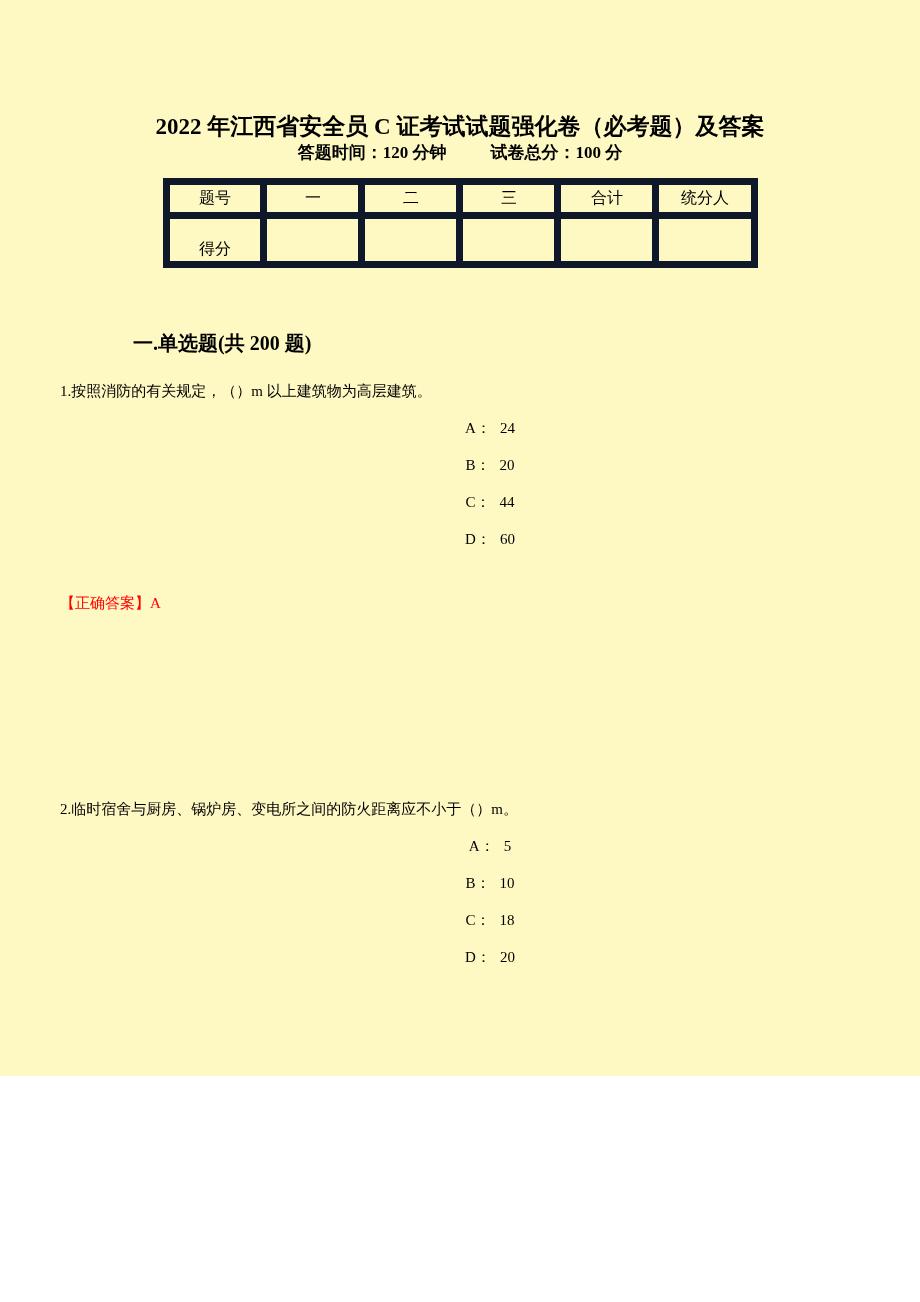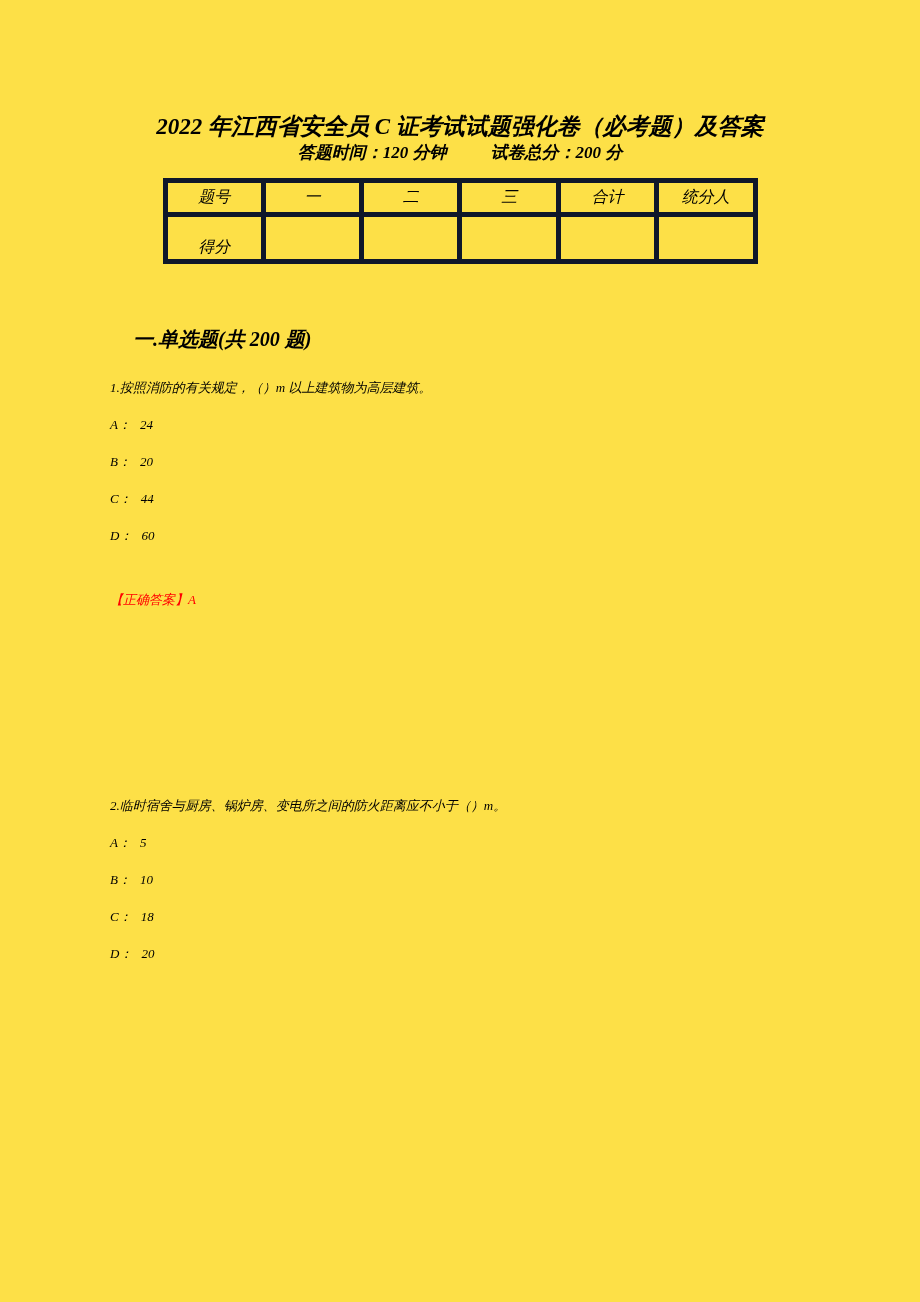--- a/index.html
+++ b/index.html
@@ -6,24 +6,23 @@
   html, body { margin: 0; padding: 0; }
   body {
     width: 920px;
     height: 1302px;
     background: #ffffff;
     color: #000000;
     font-family: "Liberation Serif", "DejaVu Serif", serif;
   }
   .page {
     width: 920px;
-    height: 1302px;
+    height: 1076px;
     overflow: hidden;
-    background: #fde047;
-    font-style: italic;
+    background: #fef9c3;
   }
   .title {
     margin: 112px 40px 0;
     text-align: center;
     font-size: 23px;
     font-weight: bold;
     line-height: 30px;
   }
   .meta {
     display: flex;
@@ -34,70 +33,71 @@
     line-height: 22px;
   }
   table.score-table {
     width: 595px;
     margin: 14px auto 0;
     border-collapse: collapse;
     border: 2px solid #000000;
     font-size: 16px;
   }
   table.score-table td {
-    border: 5px solid #0f172a;
+    border: 7px solid #0f172a;
     text-align: center;
     width: 16.66%;
   }
   tr.hdr-row td {
     height: 34px;
     vertical-align: middle;
   }
   tr.score-row td {
     height: 40px;
     vertical-align: top;
     padding-top: 20px;
   }
   .section-heading {
     margin: 62px 0 0 133px;
     font-size: 20px;
     font-weight: bold;
     line-height: 26px;
   }
   .question {
-    margin-left: 110px;
-    font-size: 13px;
+    margin-left: 60px;
+    font-size: 15px;
     display: flow-root;
   }
   .question.q2 { margin-top: 161px; }
   .q-text {
     margin: 26px 0 0;
     line-height: 19px;
   }
   .option {
     margin: 18px 0 0;
     line-height: 19px;
+    text-align: center;
   }
   .option .opt-label { margin-right: 9px; }
   .answer {
     margin: 45px 0 0;
     line-height: 19px;
     color: #ff0000;
   }
 </style>
 </head>
 <body>
 
 <div class="page">
 
   <h1 class="title">2022 年江西省安全员 C 证考试试题强化卷（必考题）及答案</h1>
 
   <div class="meta">
     <span>答题时间：120 分钟</span>
-    <span>试卷总分：200 分</span>
+    <span>试卷总分：100 分</span>
   </div>
 
   <table class="score-table">
     <tbody>
       <tr class="hdr-row">
         <td>题号</td>
         <td>一</td>
         <td>二</td>
         <td>三</td>
         <td>合计</td>

